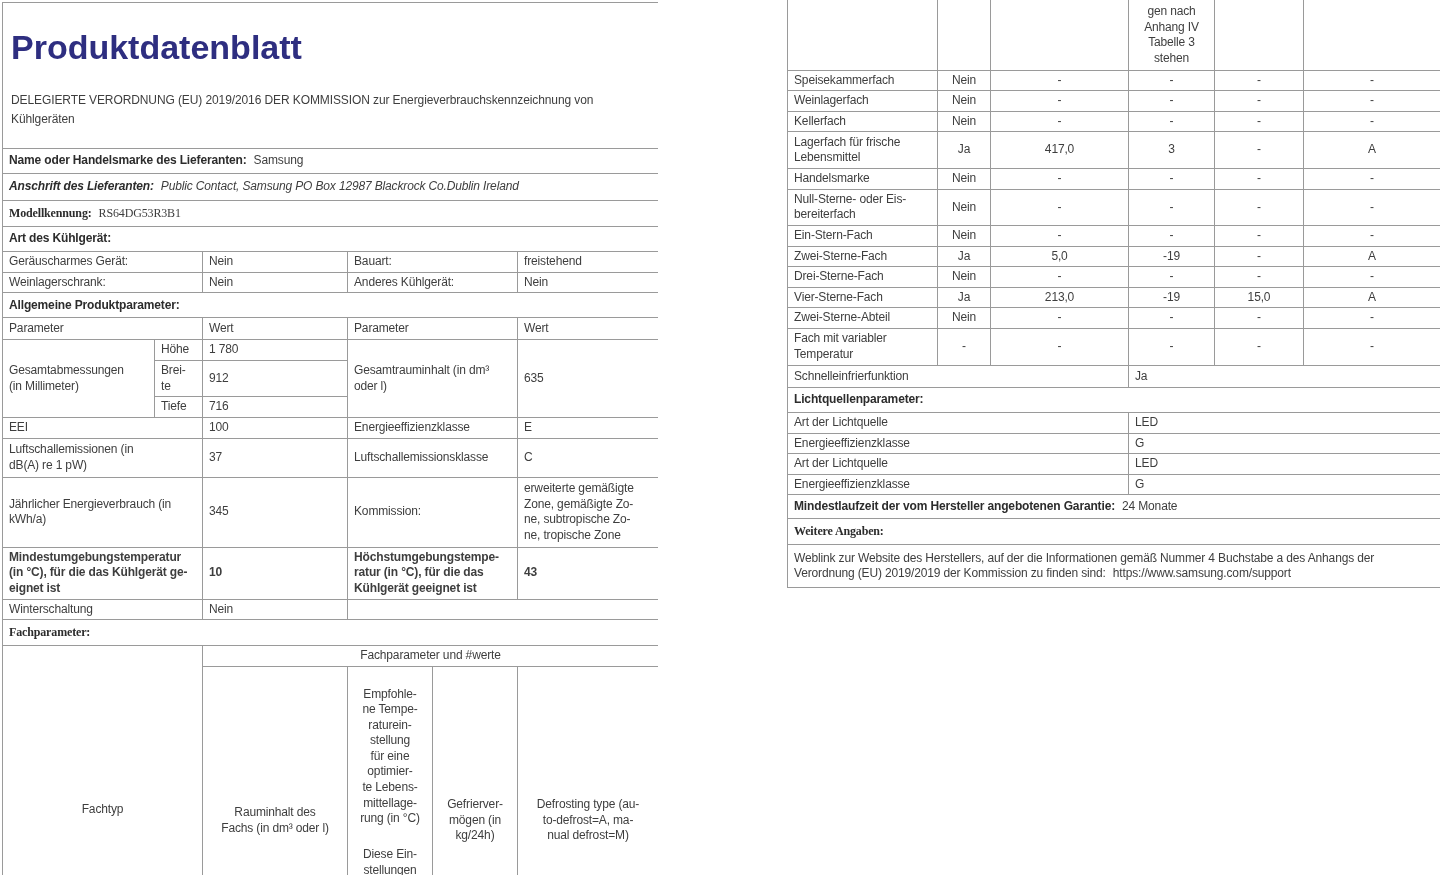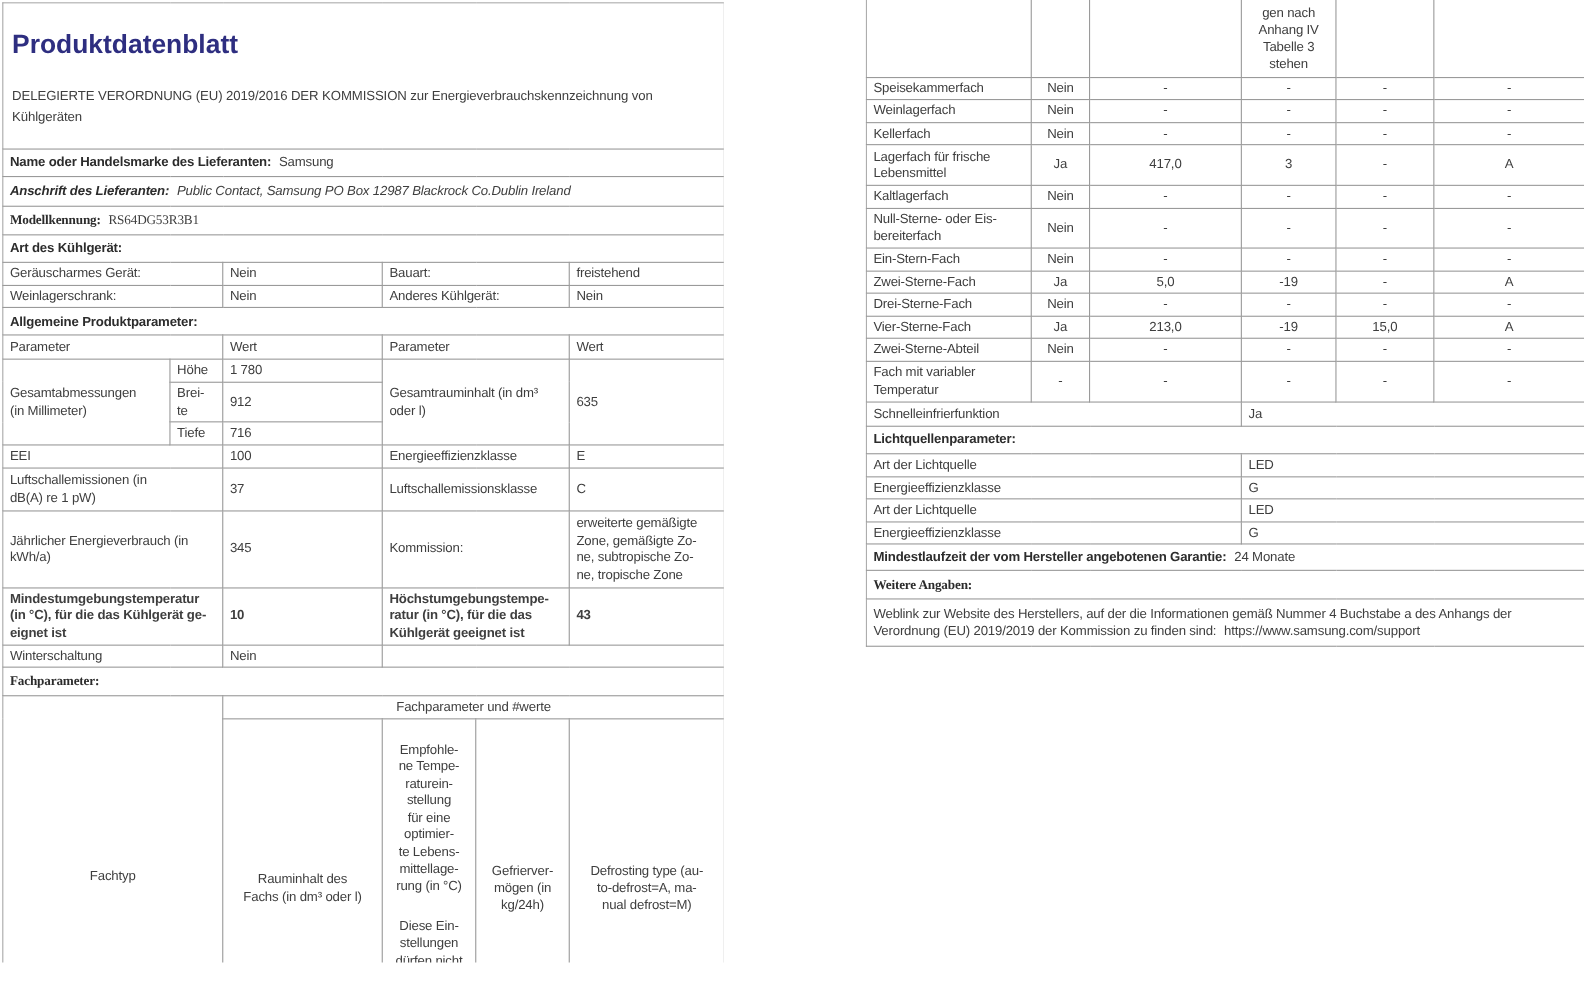--- a/index.html
+++ b/index.html
@@ -17,21 +17,21 @@
     border:1px solid #9a9a9a;padding:2px 6px;vertical-align:middle;
     font-size:12px;line-height:1.3;letter-spacing:-0.15px;white-space:pre-line;
     overflow:hidden;
   }
   .sec,.b{font-weight:bold;color:#2c2c2c;}
   .center{text-align:center;}
   .vtop{vertical-align:top;padding-top:4px;}
   .iv{margin-left:7px;}
   .mt{margin-top:5px;}
   .title-cell{vertical-align:top;padding:4px 8px;}
-  .doc-title{font-weight:bold;font-size:24px;color:#2e2e80;padding:2px 0 7px 0;letter-spacing:0;}
+  .doc-title{font-weight:bold;font-size:34px;color:#2e2e80;padding:2px 0 7px 0;letter-spacing:0;}
   .doc-subtitle{font-size:12px;color:#3e3e3e;line-height:1.55;letter-spacing:-0.1px;}
   .h19{height:19px;} .h20{height:20px;} .h21{height:21px;} .h22{height:22px;}
   .h24{height:24px;} .h25{height:25px;} .h26{height:26px;font-family:Liberation Serif, serif;} .h27{height:27px;font-style:italic;}
   .h36{height:36px;} .h37{height:37px;} .h39{height:39px;} .h43{height:43px;}
   .h52{height:52px;font-weight:bold;} .h70{height:70px;} .h83{height:83px;} .h277{height:277px;}
   tr.no-bottom td{border-bottom:0;}
   tr.no-top td{border-top:0;}
   .footer{position:absolute;top:930px;font-size:12px;color:#4b4b4b;letter-spacing:0;}
   #footer1{left:2px;width:656px;text-align:right;}
   #footer2{left:787px;width:653px;text-align:right;}
@@ -234,21 +234,21 @@
     <tr class="h37">
       <td>Lagerfach für frische
 Lebensmittel</td>
       <td class="center">Ja</td>
       <td class="center">417,0</td>
       <td class="center">3</td>
       <td class="center">-</td>
       <td class="center">A</td>
     </tr>
     <tr class="h20">
-      <td>Kaltlagerfach</td>
+      <td>Handelsmarke</td>
       <td class="center">Nein</td>
       <td class="center">-</td>
       <td class="center">-</td>
       <td class="center">-</td>
       <td class="center">-</td>
     </tr>
     <tr class="h36">
       <td>Null-Sterne- oder Eis-
 bereiterfach</td>
       <td class="center">Nein</td>

